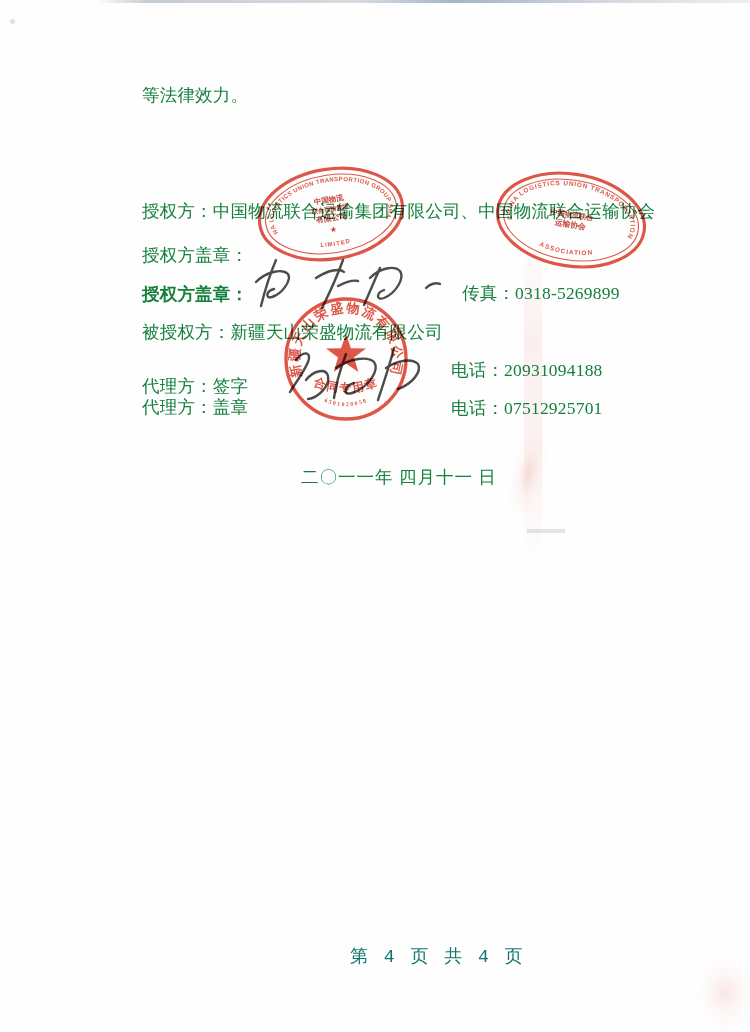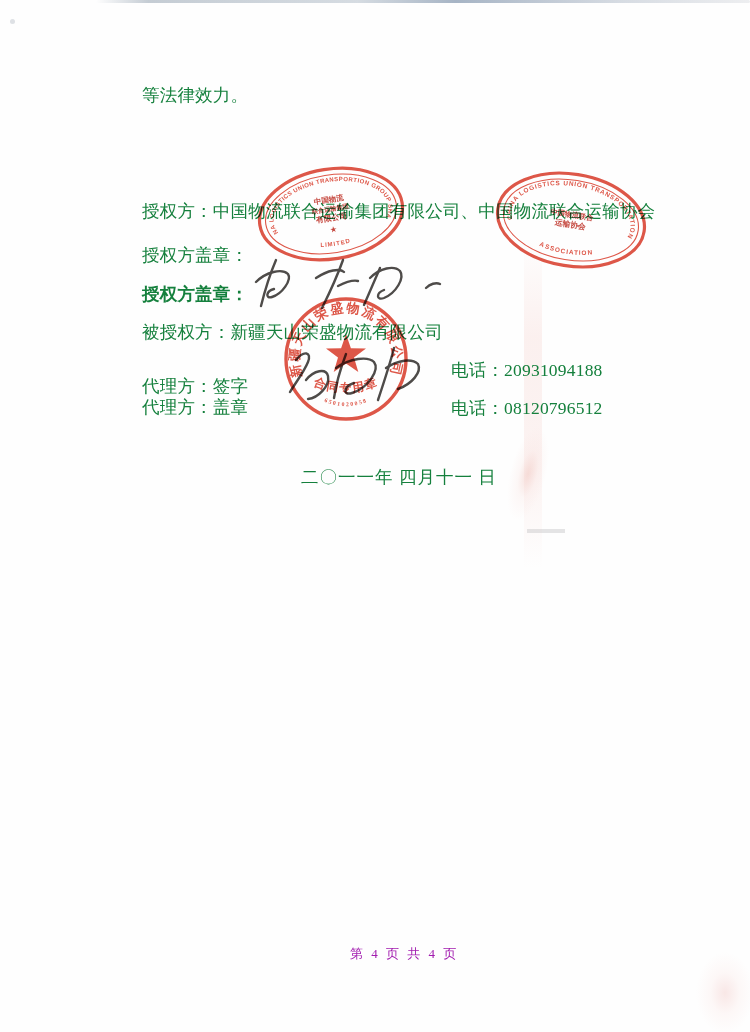--- a/index.html
+++ b/index.html
@@ -4,21 +4,21 @@
 <style>
   html,body { margin:0; padding:0; background:#ffffff; }
   .page {
     position:relative; width:750px; height:1032px; background:#fefefe;
     overflow:hidden; font-family:"Liberation Serif","DejaVu Serif",serif;
   }
   .txt {
     position:absolute; color:#15803d; font-size:17.5px; letter-spacing:0.2px;
     white-space:nowrap; line-height:1.15;
   }
-  .footer-txt { font-size:13px; letter-spacing:2.5px; color:#a21caf; }
+  .footer-txt { font-size:18px; letter-spacing:2.5px; color:#0f766e;font-family:Liberation Mono, monospace; }
   .date-txt { letter-spacing:1px; }
 
   
   .edge-top {
     position:absolute; left:96px; top:0; width:654px; height:3px; border-radius:2px;
     background:linear-gradient(90deg, rgba(150,160,170,0) 0%, rgba(140,155,170,.5) 8%,
       rgba(120,140,160,.3) 40%, rgba(95,120,150,.55) 55%, rgba(140,155,175,.35) 80%,
       rgba(170,175,185,.2) 100%);
   }
   .dot-artifact { position:absolute; left:10px; top:19px; width:5px; height:5px;
@@ -63,28 +63,29 @@
   <div class="dash-gray"></div>
   <div class="corner-smudge"></div>
 
   <div class="txt" style="left:142px; top:85px;">等法律效力。</div>
 
   <div class="txt" style="left:142px; top:201px;">授权方：中国物流联合运输集团有限公司、中国物流联合运输协会</div>
 
   <div class="txt" style="left:142px; top:245px;">授权方盖章：</div>
 
   <div class="txt" style="left:142px; top:284px;font-weight:bold;">授权方盖章：</div>
+  <div class="txt" style="left:462px; top:283px;">传真：0318-5269899</div>
 
   <div class="txt" style="left:142px; top:322px;">被授权方：新疆天山荣盛物流有限公司</div>
 
   <div class="txt" style="left:142px; top:376px;">代理方：签字</div>
   <div class="txt" style="left:451px; top:360px;">电话：20931094188</div>
 
   <div class="txt" style="left:142px; top:397px;">代理方：盖章</div>
-  <div class="txt" style="left:451px; top:398px;">电话：08120796512</div>
+  <div class="txt" style="left:451px; top:398px;">电话：07512925701</div>
 
   <div class="txt date-txt" style="left:301px; top:467px;">二〇一一年 四月十一 日</div>
 
   <div class="txt footer-txt" style="left:350px; top:947px;">第 4 页 共 4 页</div>
 
   <svg class="sig sig-legal" width="200" height="72" viewBox="0 0 200 72">
     <path d="M30 12 C24 26 19 42 15 58"></path>
     <path d="M10 34 C20 24 36 20 42 26 C46 32 36 46 26 49 C19 51 20 43 28 41"></path>
     <path d="M70 30 C82 22 94 20 98 24"></path>
     <path d="M97 12 C92 26 84 44 76 60"></path>

